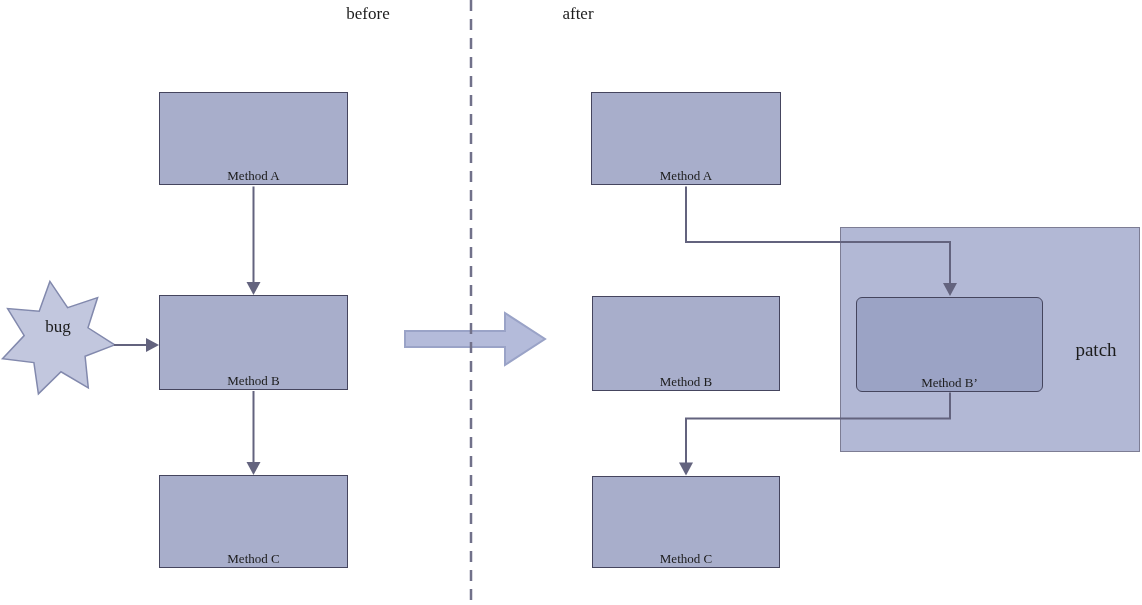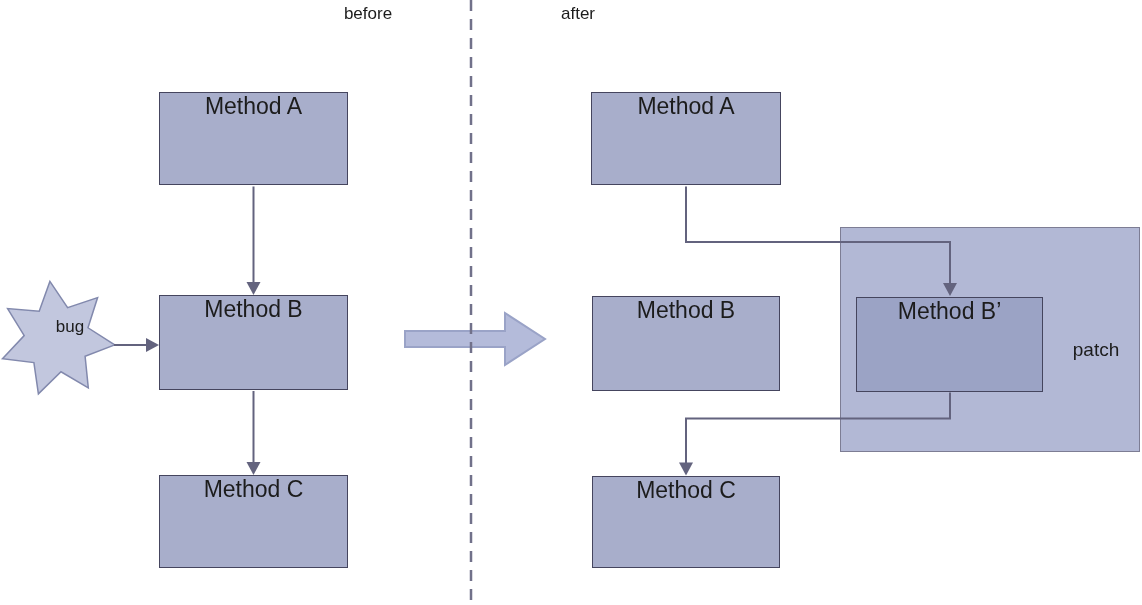--- a/index.html
+++ b/index.html
@@ -6,32 +6,32 @@
     --node-fill:#a8aecb; --node-border:#45455e; --node-prime-fill:#9ba3c5;
     --star-fill:#c2c7de; --star-border:#8289ad;
     --patch-fill:#b2b8d5; --patch-border:#7d7d94;
     --connector:#63637e; --divider:#71718a;
     --block-arrow-fill:#b4bbda; --block-arrow-border:#9aa3c7;
     --text:#1c1c1c;
   }
   html,body{margin:0;padding:0;background:#ffffff;}
   .canvas{
     position:relative; width:1142px; height:605px; overflow:hidden;
-    font-family:Liberation Sans, sans-serif;
+    font-family:Liberation Serif, serif;
     color:var(--text); background:#ffffff;
   }
   svg.layer{position:absolute;left:0;top:0;width:1142px;height:605px;}
   svg.fg{pointer-events:none;}
   .node{
     position:absolute; box-sizing:border-box;
     background:var(--node-fill); border:1.5px solid var(--node-border);
-    display:flex; align-items:flex-start; justify-content:center;
-    font-size:23px;
+    display:flex; align-items:flex-end; justify-content:center;
+    font-size:13px;
   }
-  .node.prime{background:var(--node-prime-fill); border-width:1px;}
+  .node.prime{background:var(--node-prime-fill); border-width:1px;border-radius:6px;}
   .patch-region{
     position:absolute; box-sizing:border-box;
     left:840px; top:227px; width:300px; height:225px;
     background:var(--patch-fill); border:1.5px solid var(--patch-border);
   }
   .floating-label{
     position:absolute; font-size:17px; text-align:center;
   }
   .patch-label{font-size:19px;}
 </style>
@@ -43,21 +43,21 @@
   <svg class="layer bg">
     <polygon points="49.9,281.4 67.6,307.7 97.6,297.6 88,327.8 114.7,344.9 85.1,356.3 88.3,387.8 61,371.8 38.4,393.9 33.9,362.6 2.5,358.7 24.2,335.6 7.6,308.6 39.2,311.2" style="fill:var(--star-fill);stroke:var(--star-border);stroke-width:1.5"></polygon>
     <polygon points="405,331 505,331 505,313 545,339 505,365 505,347 405,347" style="fill:var(--block-arrow-fill);stroke:var(--block-arrow-border);stroke-width:2"></polygon>
   </svg>
 
   <div class="patch-region"></div>
 
   <div class="floating-label" style="left:318px;top:4px;width:100px;">before</div>
   <div class="floating-label" style="left:528px;top:4px;width:100px;">after</div>
 
-  <div class="floating-label" style="left:20px;top:317px;width:100px;">bug</div>
+  <div class="floating-label" style="left:8px;top:317px;width:100px;">bug</div>
 
   <div class="floating-label patch-label" style="left:1046px;top:339px;width:100px;">patch</div>
 
   <div class="node" style="left:159px;top:92px;width:189px;height:93px;">
     <span>Method A</span>
   </div>
   <div class="node" style="left:159px;top:295px;width:189px;height:95px;">
     <span>Method B</span>
   </div>
   <div class="node" style="left:159px;top:475px;width:189px;height:93px;">

